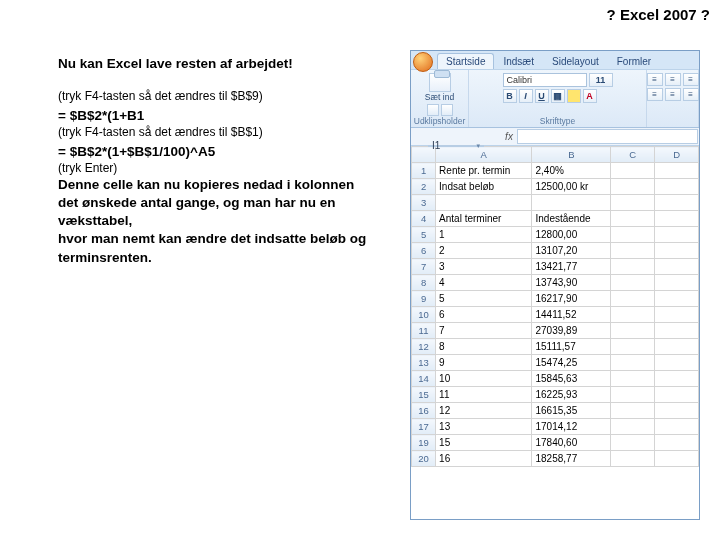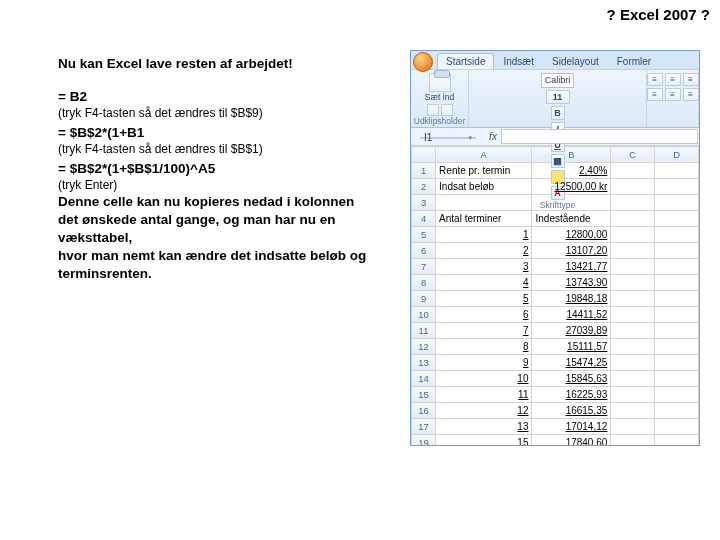--- a/index.html
+++ b/index.html
@@ -31,21 +31,21 @@
   .content .formula { font-weight: bold; margin-top: 4px; }
   .content .hint { font-size: 12px; color: #000; }
   .content .copytext { font-weight: bold; line-height: 1.35; }
 
   
   .excel {
     position: absolute;
     top: 50px;
     left: 410px;
     width: 290px;
-    height: 396px;
+    height: 470px;
     background: linear-gradient(#cfe3f7, #dcebf9);
     border: 1px solid #7a9ec6;
     font-family: "Segoe UI", Tahoma, sans-serif;
     font-size: 10px;
     color: #2b3b52;
     overflow: hidden;
   }
   .ribbon-tabs {
     display: flex;
     gap: 0;
@@ -108,21 +108,21 @@
     display: flex; gap: 2px; margin-top: 2px;
   }
   .clip-small span {
     width: 12px; height: 12px;
     border: 1px solid #b7cde4;
     background: linear-gradient(#fff,#e2edf8);
   }
   .font-ctrls {
     display: flex; flex-direction: column; gap: 2px; width: 110px;
   }
-  .font-row { display: flex; gap: 2px; align-items: center; flex-direction: column; }
+  .font-row { display: flex; gap: 2px; align-items: center; }
   .font-name {
     flex: 1; height: 14px; background: #fff; border: 1px solid #aac3dd;
     padding: 0 3px; font-size: 9px; line-height: 13px; color: #333;
   }
   .mini-btn {
     width: 14px; height: 14px; border: 1px solid #b7cde4;
     background: linear-gradient(#fff,#e6eff8);
     display: inline-flex; align-items: center; justify-content: center;
     font-size: 9px; font-weight: bold; color: #2b4b74;
   }
@@ -134,21 +134,21 @@
     display: flex;
     align-items: stretch;
     height: 18px;
     background: #eef4fb;
     border-bottom: 1px solid #bcd3ea;
   }
   .name-box {
     width: 56px;
     background: #fff;
     border: 1px solid #b7cde4;
-    margin: 9px;
+    margin: 17px;
     padding: 0 3px;
     font-size: 10px; line-height: 14px;
     display: flex; justify-content: space-between; align-items: center;
   }
   .name-box::after { content: "▾"; font-size: 7px; color: #6a88aa; }
   .fx { width: 16px; display:flex;align-items:center;justify-content:center; color:#555; font-style: italic; font-size: 10px;}
   .fbar-input {
     flex: 1; background: #fff; border: 1px solid #b7cde4; margin: 1px 1px 1px 0;
   }
 
@@ -179,35 +179,34 @@
     font-size: 9.5px;
   }
   table.grid th.rowhdr {
     width: 22px;
     text-align: center;
   }
   col.cA { width: 88px; }
   col.cB { width: 72px; }
   col.cC { width: 40px; }
   col.cD { width: 40px; }
-  .num { text-align: right; text-decoration: underline; }
+  .num { text-align: left; }
   .lbl { text-align: left; }
   .corner {
     background: linear-gradient(#e9f1fa,#d7e5f3);
   }
 </style>
 </head>
 <body>
 
 <div class="titlebar">? Excel 2007 ?</div>
 
 <div class="content">
   <p class="intro">Nu kan Excel lave resten af arbejdet!</p>
 
-  <p class="formula">= B2</p>
   <p class="hint">(tryk F4-tasten så det ændres til $B$9)</p>
 
   <p class="formula">= $B$2*(1+B1</p>
   <p class="hint">(tryk F4-tasten så det ændres til $B$1)</p>
 
   <p class="formula">= $B$2*(1+$B$1/100)^A5</p>
   <p class="hint">(tryk Enter)</p>
 
   <p class="copytext">Denne celle kan nu kopieres nedad i kolonnen det ønskede antal gange, og man har nu en væksttabel,</p>
   <p class="copytext" style="margin-top:0">hvor man nemt kan ændre det indsatte beløb og terminsrenten.</p>
@@ -343,21 +342,21 @@
           <tr>
             <th class="rowhdr">8</th>
             <td class="num">4</td>
             <td class="num">13743,90</td>
             <td></td>
             <td></td>
           </tr>
           <tr>
             <th class="rowhdr">9</th>
             <td class="num">5</td>
-            <td class="num">19848,18</td>
+            <td class="num">16217,90</td>
             <td></td>
             <td></td>
           </tr>
           <tr>
             <th class="rowhdr">10</th>
             <td class="num">6</td>
             <td class="num">14411,52</td>
             <td></td>
             <td></td>
           </tr>

